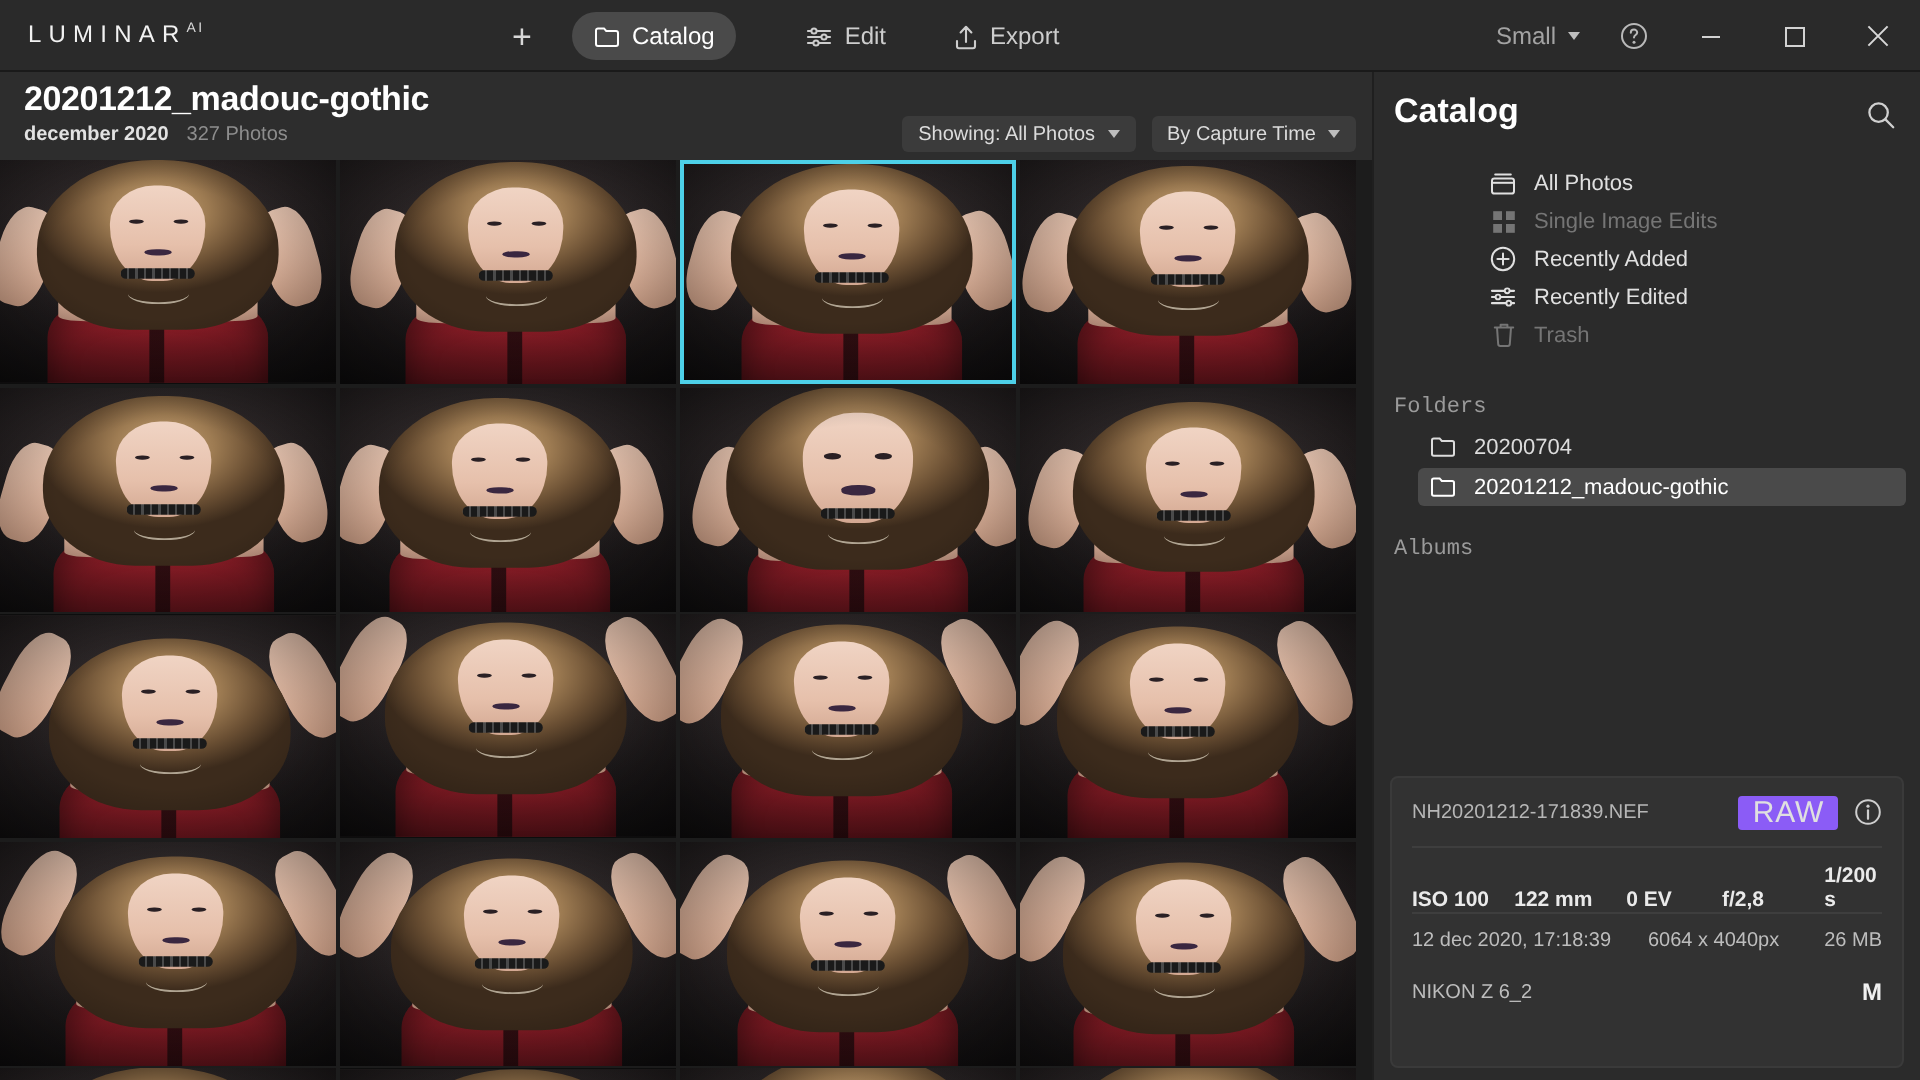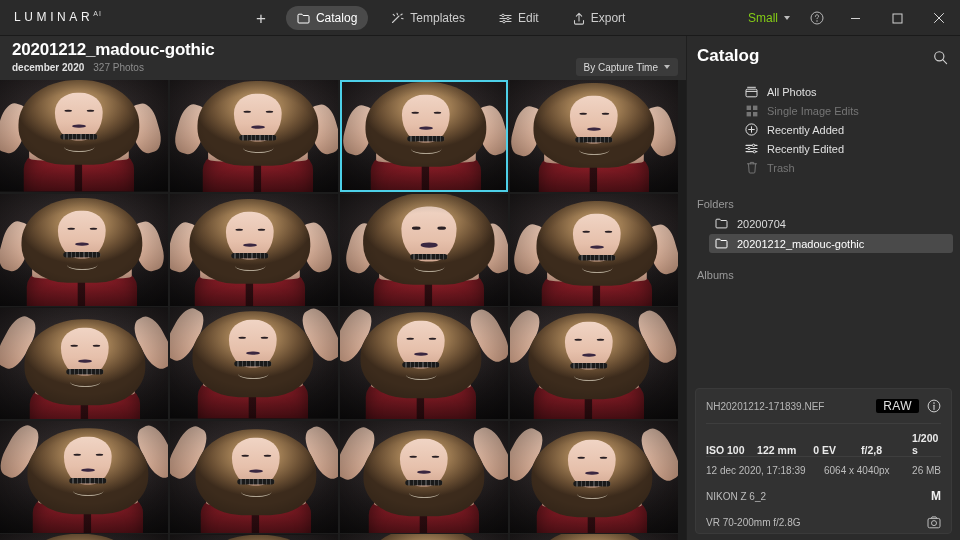--- a/index.html
+++ b/index.html
@@ -41,21 +41,21 @@
   .navbtn.active { background: #4a4a4a; color: #ffffff; }
   .navbtn .lbl { line-height: 1; }
   .navgap { width: 12px; }
 
   .right-ctl {
     position: absolute; right: 0; top: 0; height: 36px;
     display: flex; align-items: center;
   }
   .sizesel {
     display: flex; align-items: center; gap: 6px;
-    font-size: 12px; color: #84cc16; padding: 0 10px; height: 24px;
+    font-size: 12px; color: #a3a3a3; padding: 0 10px; height: 24px;
   }
   .helpbtn { width: 34px; height: 36px; display: flex; align-items: center; justify-content: center; }
   .winbtn { width: 42px; height: 36px; display: flex; align-items: center; justify-content: center; }
 
   .chev { width: 0; height: 0; border-left: 3.5px solid transparent; border-right: 3.5px solid transparent; border-top: 4px solid #bdbdbd; }
 
   
   .collhdr {
     position: absolute; top: 36px; left: 0; width: 686px; height: 44px;
     background: #2d2d2d;
@@ -147,39 +147,39 @@
 
   .cat-list { position: absolute; left: 0; top: 46px; width: 274px; padding-left: 30px; }
   .cat-item {
     display: flex; align-items: center; gap: 9px;
     height: 19px; margin: 0 8px 0 22px; padding-left: 6px; border-radius: 3px;
     font-size: 11px; color: #e0e0e0;
   }
   .cat-item.dim { color: #757575; }
   .cat-item .ico { width: 13px; height: 13px; display: flex; align-items: center; justify-content: center; }
 
-  .sec-label { margin: 12px 0 4px 10px; font-size: 11px; color: #9a9a9a; }
+  .sec-label { margin: 12px 0 4px 10px; font-size: 11px; color: #9a9a9a; font-family: Liberation Mono, monospace; }
 
   .folder-item {
     display: flex; align-items: center; gap: 9px;
     height: 19px; margin: 0 8px 1px 22px; padding-left: 6px; border-radius: 3px;
     font-size: 11px; color: #dcdcdc;
   }
   .folder-item.active { background: #4a4a4a; color: #ffffff; }
 
   
   .meta {
     position: absolute; left: 8px; right: 8px; bottom: 6px; height: 146px;
     background: #323232; border-radius: 4px; border: 1px solid #3a3a3a;
   }
   .meta-row { display: flex; align-items: center; height: 34px; padding: 0 10px; }
   .meta-div { height: 1px; background: #3e3e3e; margin: 0 10px; }
   .meta-file { font-size: 10px; color: #b6b6b6; flex: 1; }
   .raw-badge {
-    font-size: 12px; color: #e0e0e0; background: #000000;
+    font-size: 15px; color: #e0e0e0; background: #8b5cf6;
     padding: 0 7px; border-radius: 2px; margin-right: 8px; letter-spacing: .4px;
   }
   .exif { display: flex; align-items: flex-end; height: 32px; padding: 0 10px; font-size: 10.5px; color: #eaeaea; }
   .exif span { font-weight: bold; }
   .meta-line { display: flex; align-items: center; height: 26px; padding: 0 10px; font-size: 10px; color: #bdbdbd; }
   .meta-line .a { width: 118px; }
   .meta-line .b { flex: 1; }
   .meta-line .c { text-align: center; }
   .meta-line .mk { color: #f0f0f0; font-weight: bold; font-size: 12px; }
   svg { display: block; }
@@ -203,28 +203,20 @@
       <div class="navbtn active">
         <span>
           <svg width="13" height="11" viewBox="0 0 13 11">
               <path d="M1 2.2a1 1 0 0 1 1-1h3l1.1 1.3H11a1 1 0 0 1 1 1V9a1 1 0 0 1-1 1H2a1 1 0 0 1-1-1z" fill="none" stroke="#fff" stroke-width="1"></path>
             </svg>
         </span>
         <span class="lbl">Catalog</span>
       </div>
       <div class="navgap"></div>
 
-      <div class="navbtn">
-        <span>
-          <svg width="13" height="12" viewBox="0 0 13 12">
-              <path d="M1.5 10.5 8 4M2.2 2.4l1.3 1.3M6 1.2l.5 1.6M9.8 3l1.4-1M10.6 6.4l1.5.4" stroke="#cdcdcd" stroke-width="1.1" fill="none" stroke-linecap="round"></path>
-            </svg>
-        </span>
-        <span class="lbl">Templates</span>
-      </div>
       <div class="navgap"></div>
 
       <div class="navbtn">
         <span>
           <svg width="13" height="11" viewBox="0 0 13 11">
               <path d="M1 2.5h11M1 5.5h11M1 8.5h11" stroke="#cdcdcd" stroke-width="1.1" stroke-linecap="round"></path>
               <circle cx="4" cy="2.5" r="1.3" fill="#2a2a2a" stroke="#cdcdcd" stroke-width="1"></circle>
               <circle cx="9" cy="5.5" r="1.3" fill="#2a2a2a" stroke="#cdcdcd" stroke-width="1"></circle>
               <circle cx="5" cy="8.5" r="1.3" fill="#2a2a2a" stroke="#cdcdcd" stroke-width="1"></circle>
             </svg>
@@ -281,20 +273,24 @@
     </div>
   </div>
 
   <div class="collhdr">
     <div class="coll-title">20201212_madouc-gothic</div>
     <div class="coll-sub">
       <span class="m">december 2020</span>
       <span class="c">327 Photos</span>
     </div>
     <div class="pill-row">
+      <div class="pill">
+        <span>Showing: All Photos</span>
+        <span class="chev"></span>
+      </div>
       <div class="pill">
         <span>By Capture Time</span>
         <span class="chev"></span>
       </div>
     </div>
   </div>
 
   <div class="grid" id="grid">
       <div class="cell" style="left: 0px; top: 0px; width: 168px; height: 112px;">
         <div class="ph" style="transform:translate(-5px,-4px) scale(1.06)">
@@ -741,25 +737,15 @@
 
       <div class="meta-line">
         <div class="a">12 dec 2020, 17:18:39</div>
         <div class="b">6064 x 4040px</div>
         <div class="c">26 MB</div>
       </div>
       <div class="meta-line">
         <div class="b">NIKON Z 6_2</div>
         <div class="mk">M</div>
       </div>
-      <div class="meta-line">
-        <div class="b">VR 70-200mm f/2.8G</div>
-        <span>
-          <svg width="14" height="13" viewBox="0 0 14 13">
-              <rect x="1" y="2.4" width="12" height="9.4" rx="1.6" fill="none" stroke="#bdbdbd" stroke-width="1"></rect>
-              <circle cx="7" cy="7.1" r="2.5" fill="none" stroke="#bdbdbd" stroke-width="1"></circle>
-              <path d="M4.2 2.4 5.1.9h3.8l.9 1.5" fill="none" stroke="#bdbdbd" stroke-width="1"></path>
-            </svg>
-        </span>
-      </div>
     </div>
   </div>
 </div>
 
 </body></html>

